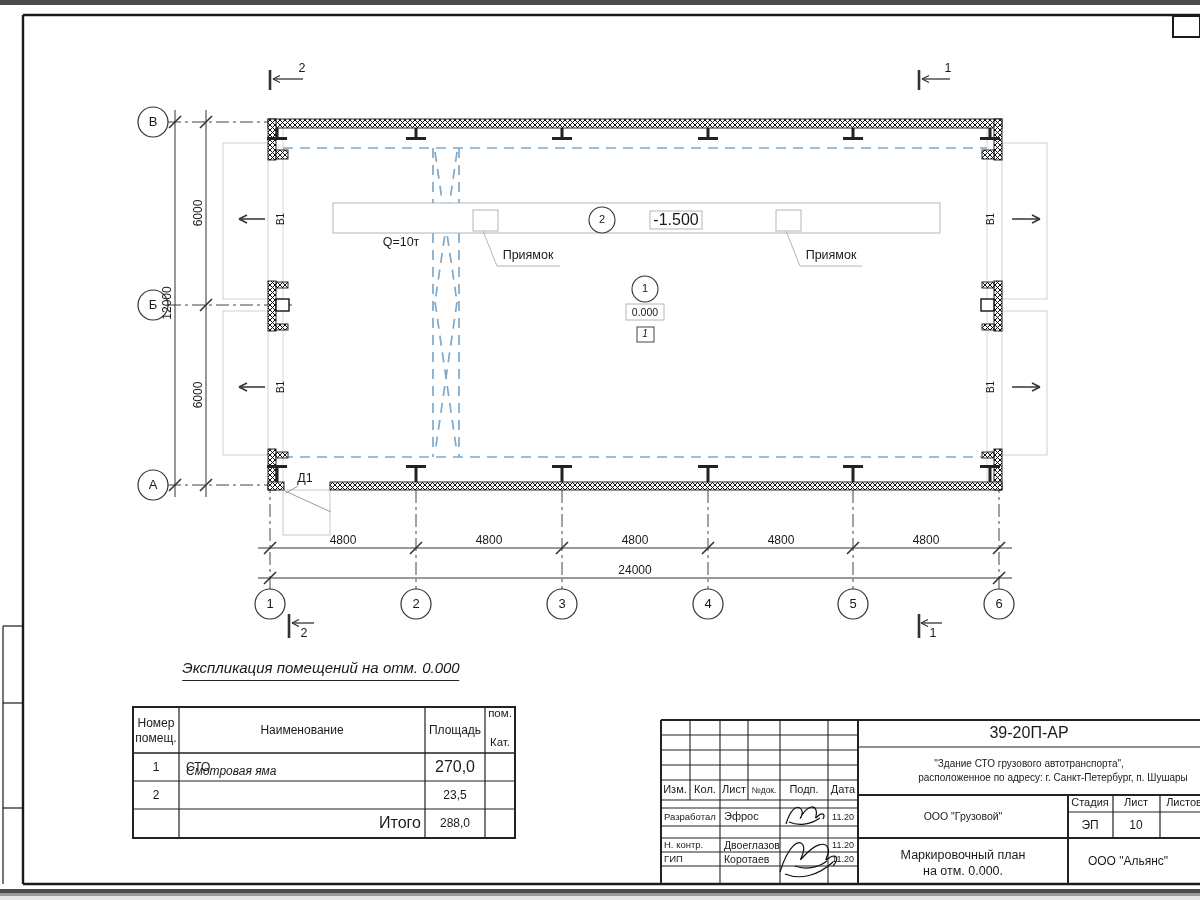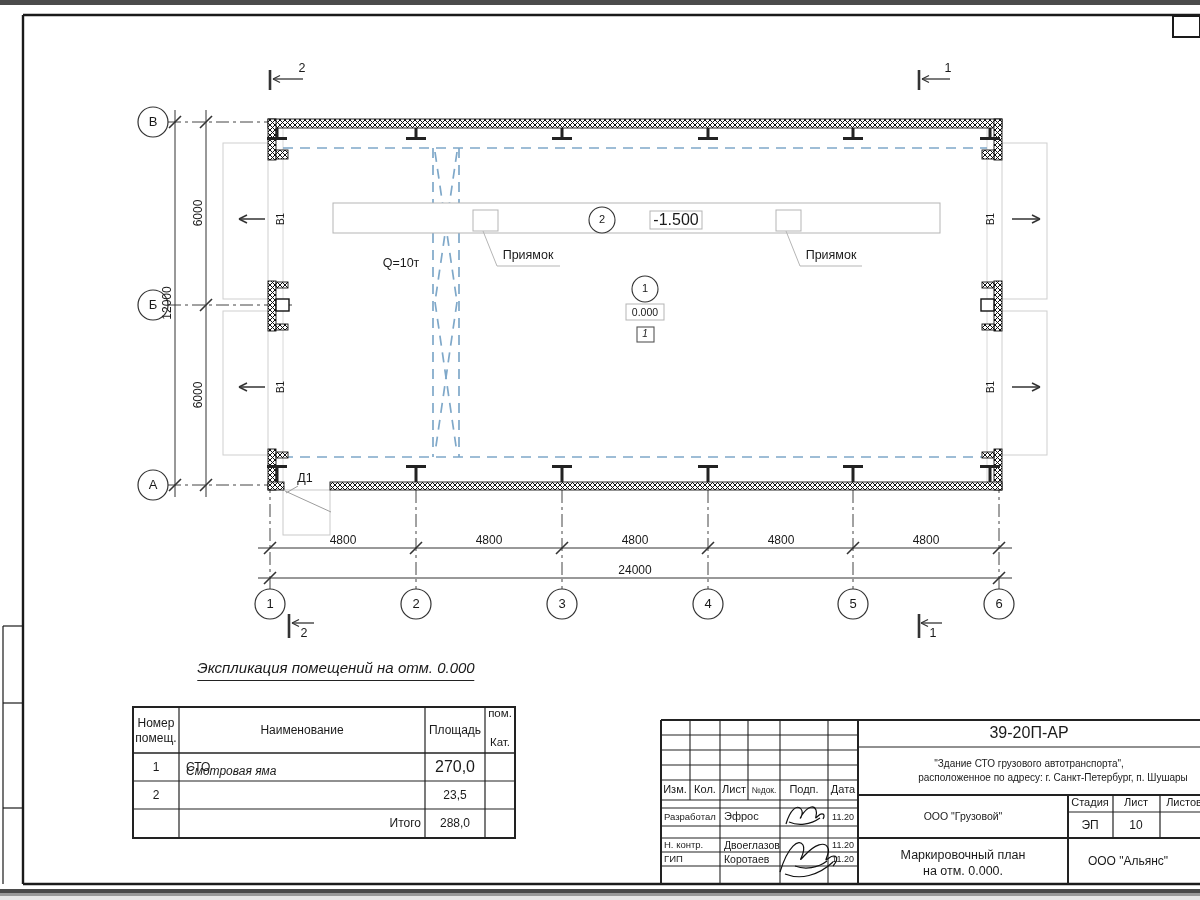--- a/index.html
+++ b/index.html
@@ -282,44 +282,44 @@
 <div class="lbl" style="left:635px;top:540px;font-size:12px;">4800</div>
 <div class="lbl" style="left:781px;top:540px;font-size:12px;">4800</div>
 <div class="lbl" style="left:926px;top:540px;font-size:12px;">4800</div>
 <div class="lbl" style="left:635px;top:570px;font-size:12px;">24000</div>
 
 <div class="lbl rot" style="left:281px;top:219px;font-size:10px;">В1</div>
 <div class="lbl rot" style="left:281px;top:387px;font-size:10px;">В1</div>
 <div class="lbl rot" style="left:991px;top:219px;font-size:10px;">В1</div>
 <div class="lbl rot" style="left:991px;top:387px;font-size:10px;">В1</div>
 
-<div class="lbl" style="left:401px;top:263px;font-size:12.5px;">Q=10т</div>
+<div class="lbl" style="left:401px;top:242px;font-size:12.5px;">Q=10т</div>
 <div class="lbl" style="left:528px;top:255px;font-size:12.5px;">Приямок</div>
 <div class="lbl" style="left:831px;top:255px;font-size:12.5px;">Приямок</div>
 <div class="lbl" style="left:676px;top:220px;font-size:16px;">-1.500</div>
 <div class="lbl" style="left:645px;top:312px;font-size:10.5px;">0.000</div>
 <div class="lbl it" style="left:645px;top:334px;font-size:10px;">1</div>
 <div class="lbl" style="left:602px;top:220px;font-size:11px;">2</div>
 <div class="lbl" style="left:645px;top:289px;font-size:11px;">1</div>
 <div class="lbl" style="left:305px;top:478px;font-size:12.5px;">Д1</div>
 
-<div class="lbl it ul" style="left:336px;top:670px;font-size:15px;">Экспликация помещений на отм. 0.000</div>
+<div class="lbl it ul" style="left:321px;top:670px;font-size:15px;">Экспликация помещений на отм. 0.000</div>
 <div class="lbl" style="left:156px;top:723px;font-size:12px;">Номер</div>
 <div class="lbl" style="left:156px;top:738px;font-size:12px;">помещ.</div>
 <div class="lbl" style="left:302px;top:730px;font-size:12px;">Наименование</div>
 <div class="lbl" style="left:455px;top:730px;font-size:12px;">Площадь</div>
 <div class="lbl" style="left:500px;top:723px;font-size:11.5px;margin-top:20px;">Кат.</div>
 <div class="lbl" style="left:500px;top:714px;font-size:11.5px;">пом.</div>
 <div class="lbl" style="left:156px;top:767px;font-size:12px;">1</div>
 <div class="lbl-l" style="left:186px;top:767px;font-size:12px;">СТО</div>
 <div class="lbl" style="left:455px;top:767px;font-size:16px;">270,0</div>
 <div class="lbl" style="left:156px;top:795px;font-size:12px;">2</div>
 <div class="lbl-l" style="left:186px;top:771px;font-size:12px;font-style:italic;">Смотровая яма</div>
 <div class="lbl" style="left:455px;top:795px;font-size:12px;">23,5</div>
-<div class="lbl-r" style="left:421px;top:823px;font-size:12px;">Итого</div>
+<div class="lbl-r" style="left:421px;top:823px;font-size:16px;">Итого</div>
 <div class="lbl" style="left:455px;top:823px;font-size:12px;">288,0</div>
 
 <div class="lbl" style="left:1029px;top:733px;font-size:16px;">39-20П-АР</div>
 <div class="lbl" style="left:1029px;top:764px;font-size:10px;">"Здание СТО грузового автотранспорта",</div>
 <div class="lbl" style="left:1029px;top:778px;font-size:10px;padding-left:48px;">расположенное по адресу: г. Санкт-Петербург, п. Шушары</div>
 
 <div class="lbl" style="left:675px;top:790px;font-size:11px;">Изм.</div>
 <div class="lbl" style="left:705px;top:790px;font-size:11px;">Кол.</div>
 <div class="lbl" style="left:734px;top:790px;font-size:11px;">Лист</div>
 <div class="lbl" style="left:764px;top:790px;font-size:8.5px;">№док.</div>

